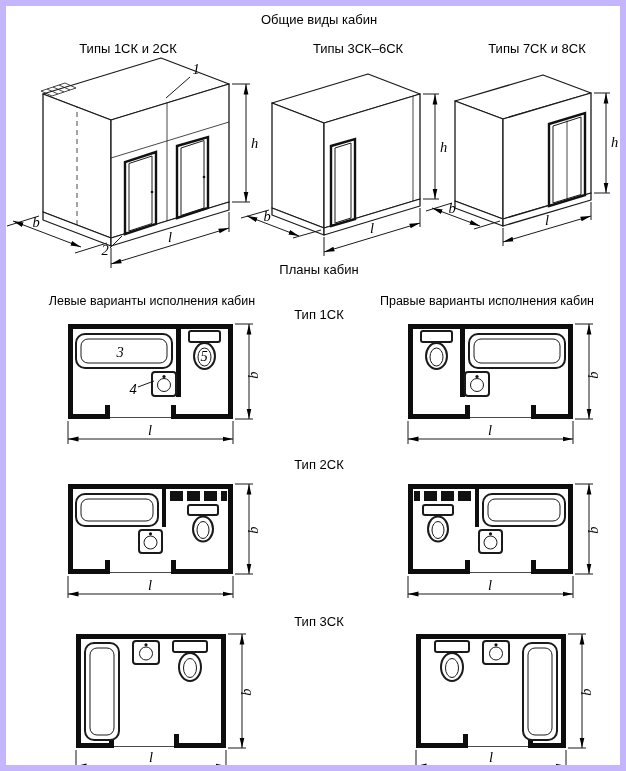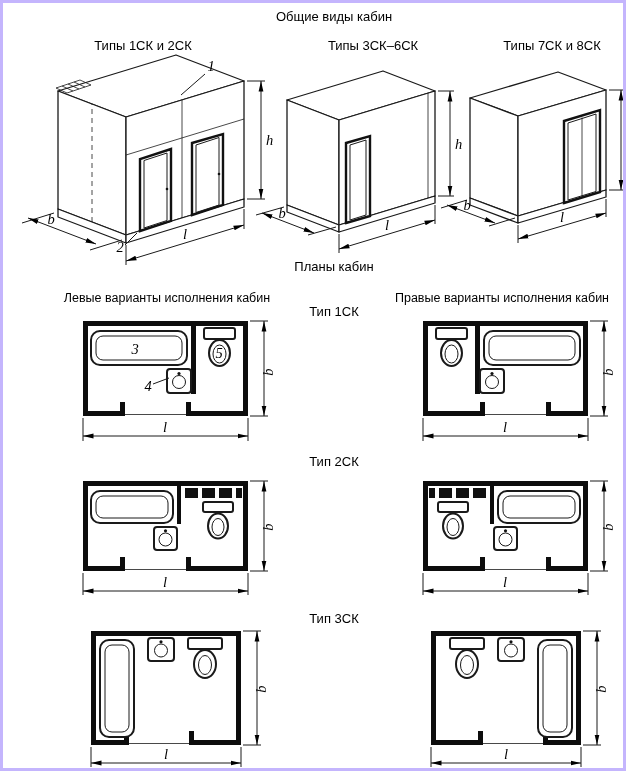--- a/index.html
+++ b/index.html
@@ -1,17 +1,17 @@
 <!DOCTYPE html>
 <html><head>
 <meta charset="utf-8">
 <style>
   html,body{margin:0;padding:0;background:#fff;}
   .page{position:relative;width:626px;height:771px;background:#fff;box-sizing:border-box;
-        border:3px solid #c4b5fd;font-family:"Liberation Sans",sans-serif;overflow:hidden;padding-left:18px;}
+        border:6px solid #c4b5fd;font-family:"Liberation Sans",sans-serif;overflow:hidden;}
   svg{display:block;}
   .lbl{font-family:"Liberation Sans",sans-serif;font-size:13px;fill:#000;}
   .lbl-sm{font-family:"Liberation Sans",sans-serif;font-size:12.5px;fill:#000;}
   .dim{font-family:"Liberation Serif",serif;font-style:italic;font-size:14.5px;fill:#000;}
   .callout{font-family:"Liberation Serif",serif;font-style:italic;font-size:14.5px;fill:#000;}
   .edge{fill:#ffffff;stroke:#1a1a1a;stroke-width:1.3;stroke-linejoin:round;}
   .thin{stroke:#1a1a1a;stroke-width:0.8;fill:none;}
   .dimline{stroke:#1a1a1a;stroke-width:1;fill:none;}
   .leader{stroke:#1a1a1a;stroke-width:1;fill:none;}
   .wall{fill:#0d0d0d;stroke:none;}

